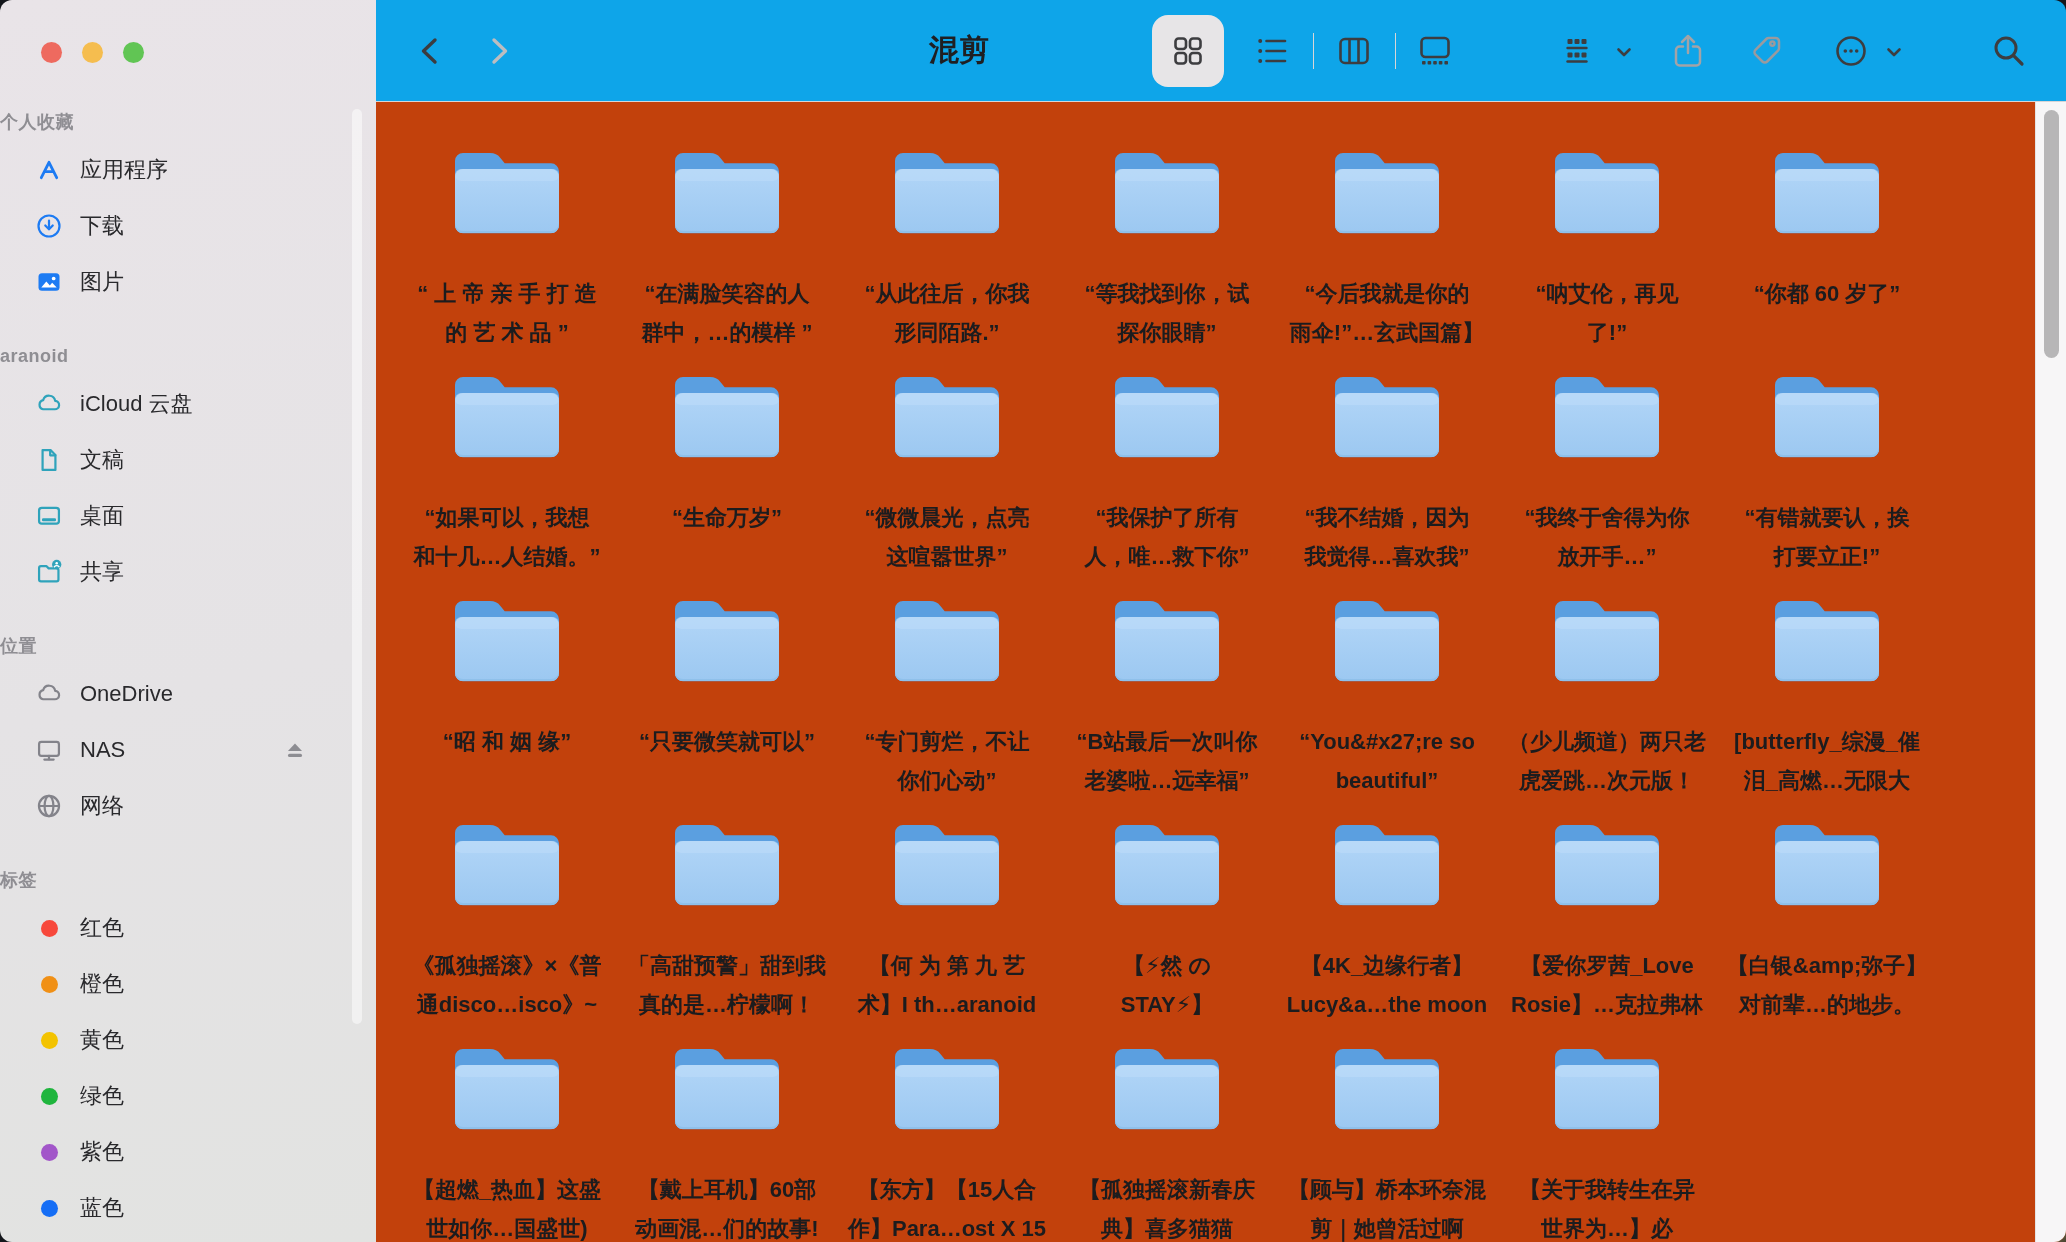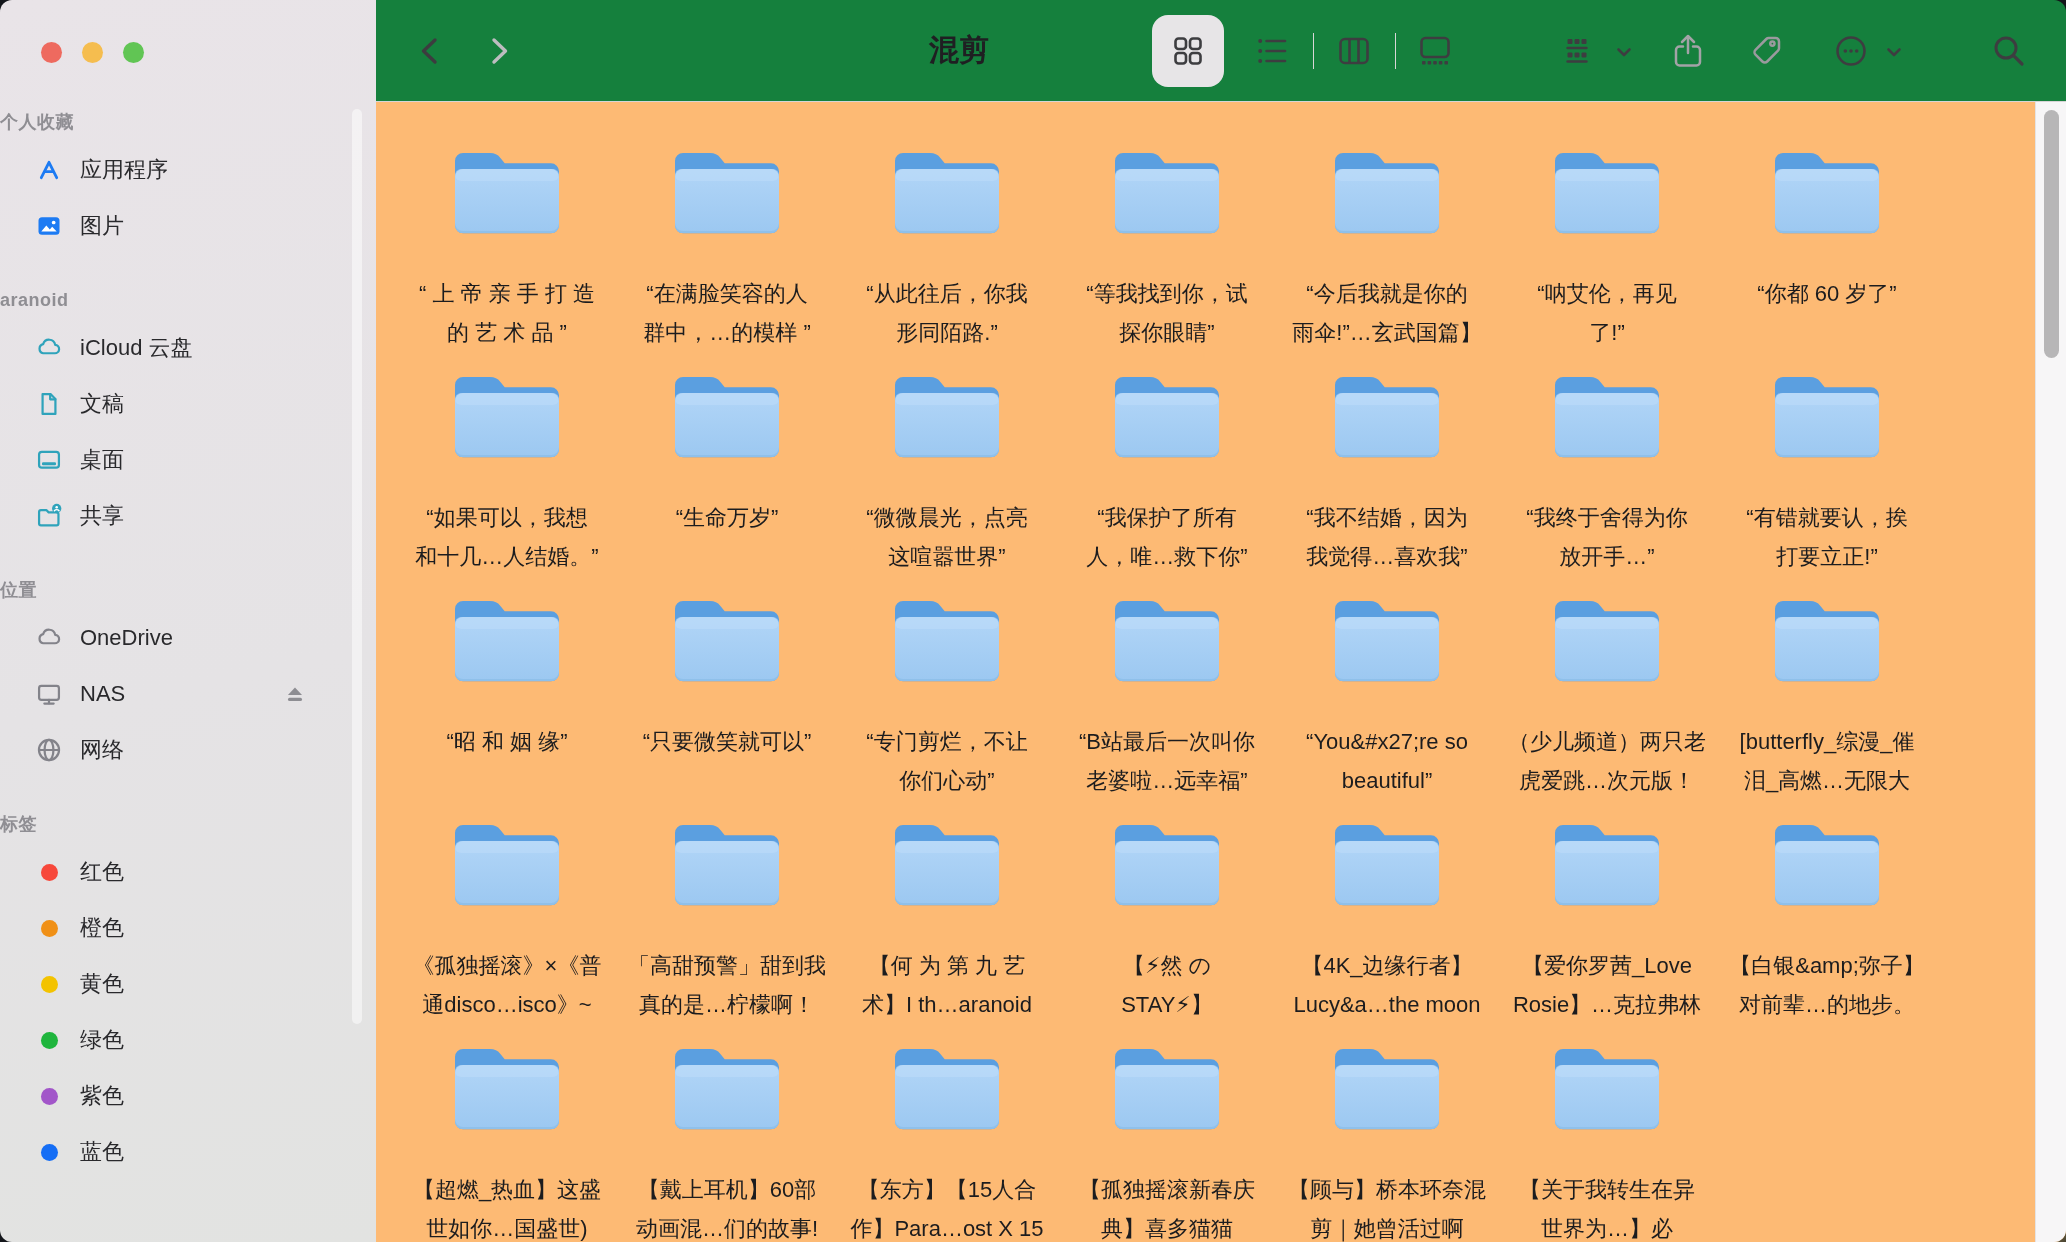--- a/index.html
+++ b/index.html
@@ -25,32 +25,32 @@
   .sb-header{height:40px;display:flex;align-items:center;
     font-size:18px;font-weight:700;color:#8f8e93;letter-spacing:.5px;}
   .sb-item{height:56px;display:flex;align-items:center;padding-left:34px;position:relative;
     font-size:22px;color:#29292c;border-radius:10px;}
   .sb-ic{width:30px;height:30px;margin-right:16px;display:flex;align-items:center;justify-content:center;flex:none;}
   .sb-ic svg{display:block;}
   .dot{width:17px;height:17px;border-radius:50%;}
   .eject{position:absolute;left:282px;top:50%;transform:translateY(-50%);width:26px;height:26px;}
 
   
-  .toolbar{position:absolute;left:376px;right:0;top:0;height:101px;background:#15803d;
+  .toolbar{position:absolute;left:376px;right:0;top:0;height:101px;background:#0ea5e9;
     border-bottom:1px solid #d7d5d6;font-family:Liberation Serif, serif;}
   .tb{position:absolute;top:31px;width:40px;height:40px;display:flex;align-items:center;justify-content:center;}
   .tb svg{display:block;}
   .tb-title{position:absolute;left:553px;top:0;height:101px;display:flex;align-items:center;
     font-size:30px;font-weight:700;color:#1f1f22;}
   .seg-bg{position:absolute;left:776px;top:15px;width:72px;height:72px;border-radius:16px;background:#e7e5e7;}
   .tb-div{position:absolute;top:33px;width:1px;height:36px;background:#d8d6d7;}
   .chev{position:absolute;top:42px;width:20px;height:20px;}
 
   
-  .content{position:absolute;left:376px;right:0;top:102px;bottom:0;background:#fdba74;}
+  .content{position:absolute;left:376px;right:0;top:102px;bottom:0;background:#c2410c;font-weight:bold;}
   #folder-grid{position:absolute;left:21px;top:45px;display:grid;
     grid-template-columns:repeat(7,220px);grid-auto-rows:224px;}
   .cell{display:flex;flex-direction:column;align-items:center;}
   .ficon{width:116px;height:94px;flex:none;}
   .flabel{margin-top:33px;font-size:22px;line-height:39px;color:#1c1c1e;text-align:center;
     white-space:pre-line;max-width:216px;}
   .scroll-track{position:absolute;right:0;top:0;bottom:0;width:30px;background:#f7f6f7;
     border-left:1px solid #e4e3e4;}
   .scroll-thumb{position:absolute;right:7px;top:8px;width:15px;height:248px;border-radius:8px;background:#b7b6b7;}
   .defs-holder{position:absolute;width:0;height:0;overflow:hidden;}
@@ -70,20 +70,30 @@
         <div class="sb-section">
           <div class="sb-header">个人收藏</div>
           <div class="sb-item">
             <span class="sb-ic">
               <svg width="28" height="28" viewBox="0 0 24 24" fill="none" stroke="#1d7bf3" stroke-width="1.9" stroke-linecap="round" stroke-linejoin="round">
                 <path d="M5.4 18.6 L12 5.4 L18.6 18.6" stroke-width="2.4"></path>
                 <path d="M8.7 13.4 h6.6" stroke-width="2.4"></path>
               </svg>
             </span>
             <span>应用程序</span>
+          </div>
+          <div class="sb-item">
+            <span class="sb-ic">
+              <svg width="28" height="28" viewBox="0 0 24 24" fill="none" stroke="#1d7bf3" stroke-width="1.9" stroke-linecap="round" stroke-linejoin="round">
+                <circle cx="12" cy="12" r="9"></circle>
+                <path d="M12 7.4 v7.2"></path>
+                <path d="M8.8 11.6 L12 14.8 L15.2 11.6"></path>
+              </svg>
+            </span>
+            <span>下载</span>
           </div>
           <div class="sb-item">
             <span class="sb-ic">
               <svg width="28" height="28" viewBox="0 0 24 24" fill="none" stroke="#1d7bf3" stroke-width="1.9" stroke-linecap="round" stroke-linejoin="round">
                 <rect x="3" y="4.5" width="18" height="15" rx="3" fill="#1d7bf3" stroke="none"></rect>
                 <path d="M5.4 16.8 l4.3 -5.2 3 3.5 2 -2.4 3.9 4.1 z" fill="#ffffff" stroke="none"></path>
                 <circle cx="16" cy="9" r="1.6" fill="#ffffff" stroke="none"></circle>
               </svg>
             </span>
             <span>图片</span>

